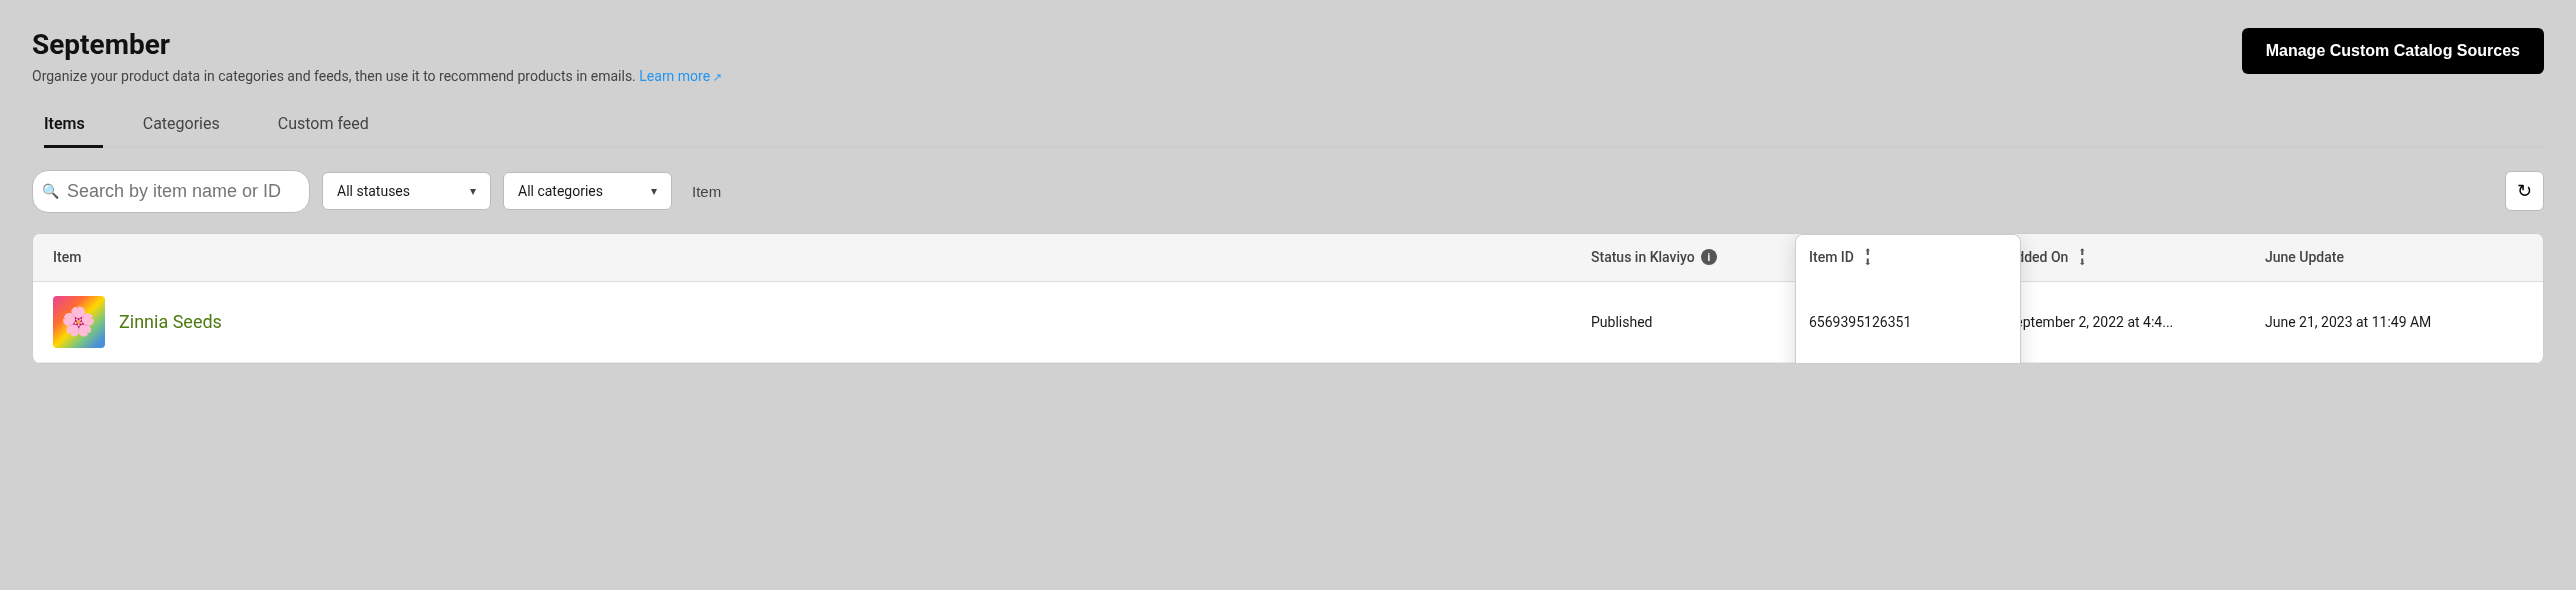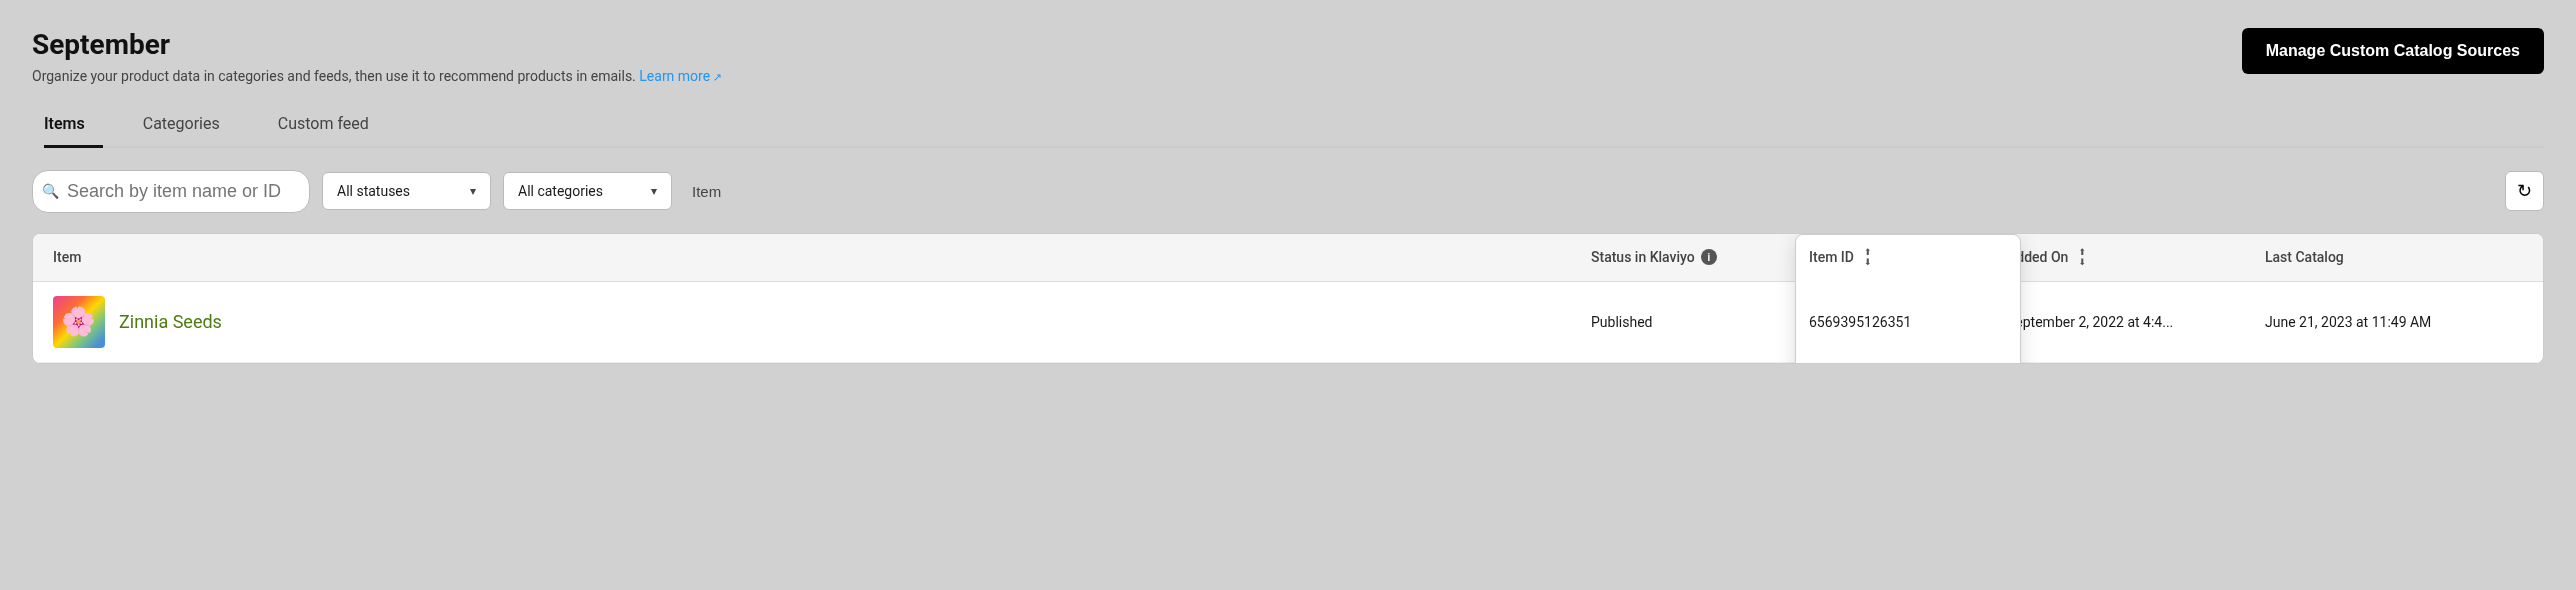--- a/index.html
+++ b/index.html
@@ -296,21 +296,21 @@
       </span>
     </div>
     <div class="col-header">
       <span>Added On</span>
       <span style="display:flex;flex-direction:column;gap:1px;cursor:pointer;margin-left:4px;">
         <span style="font-size:9px;color:#555;line-height:1;">⬆</span>
         <span style="font-size:9px;color:#555;line-height:1;">⬇</span>
       </span>
     </div>
     <div class="col-header">
-      <span>Last Catalog</span>
+      <span>June Update</span>
     </div>
   </div>
 
   <div class="table-row">
     <div class="item-cell">
       <div class="item-thumbnail">
         <span style="font-size:28px;">🌸</span>
       </div>
       <a href="#" class="item-name">Zinnia Seeds</a>
     </div>

